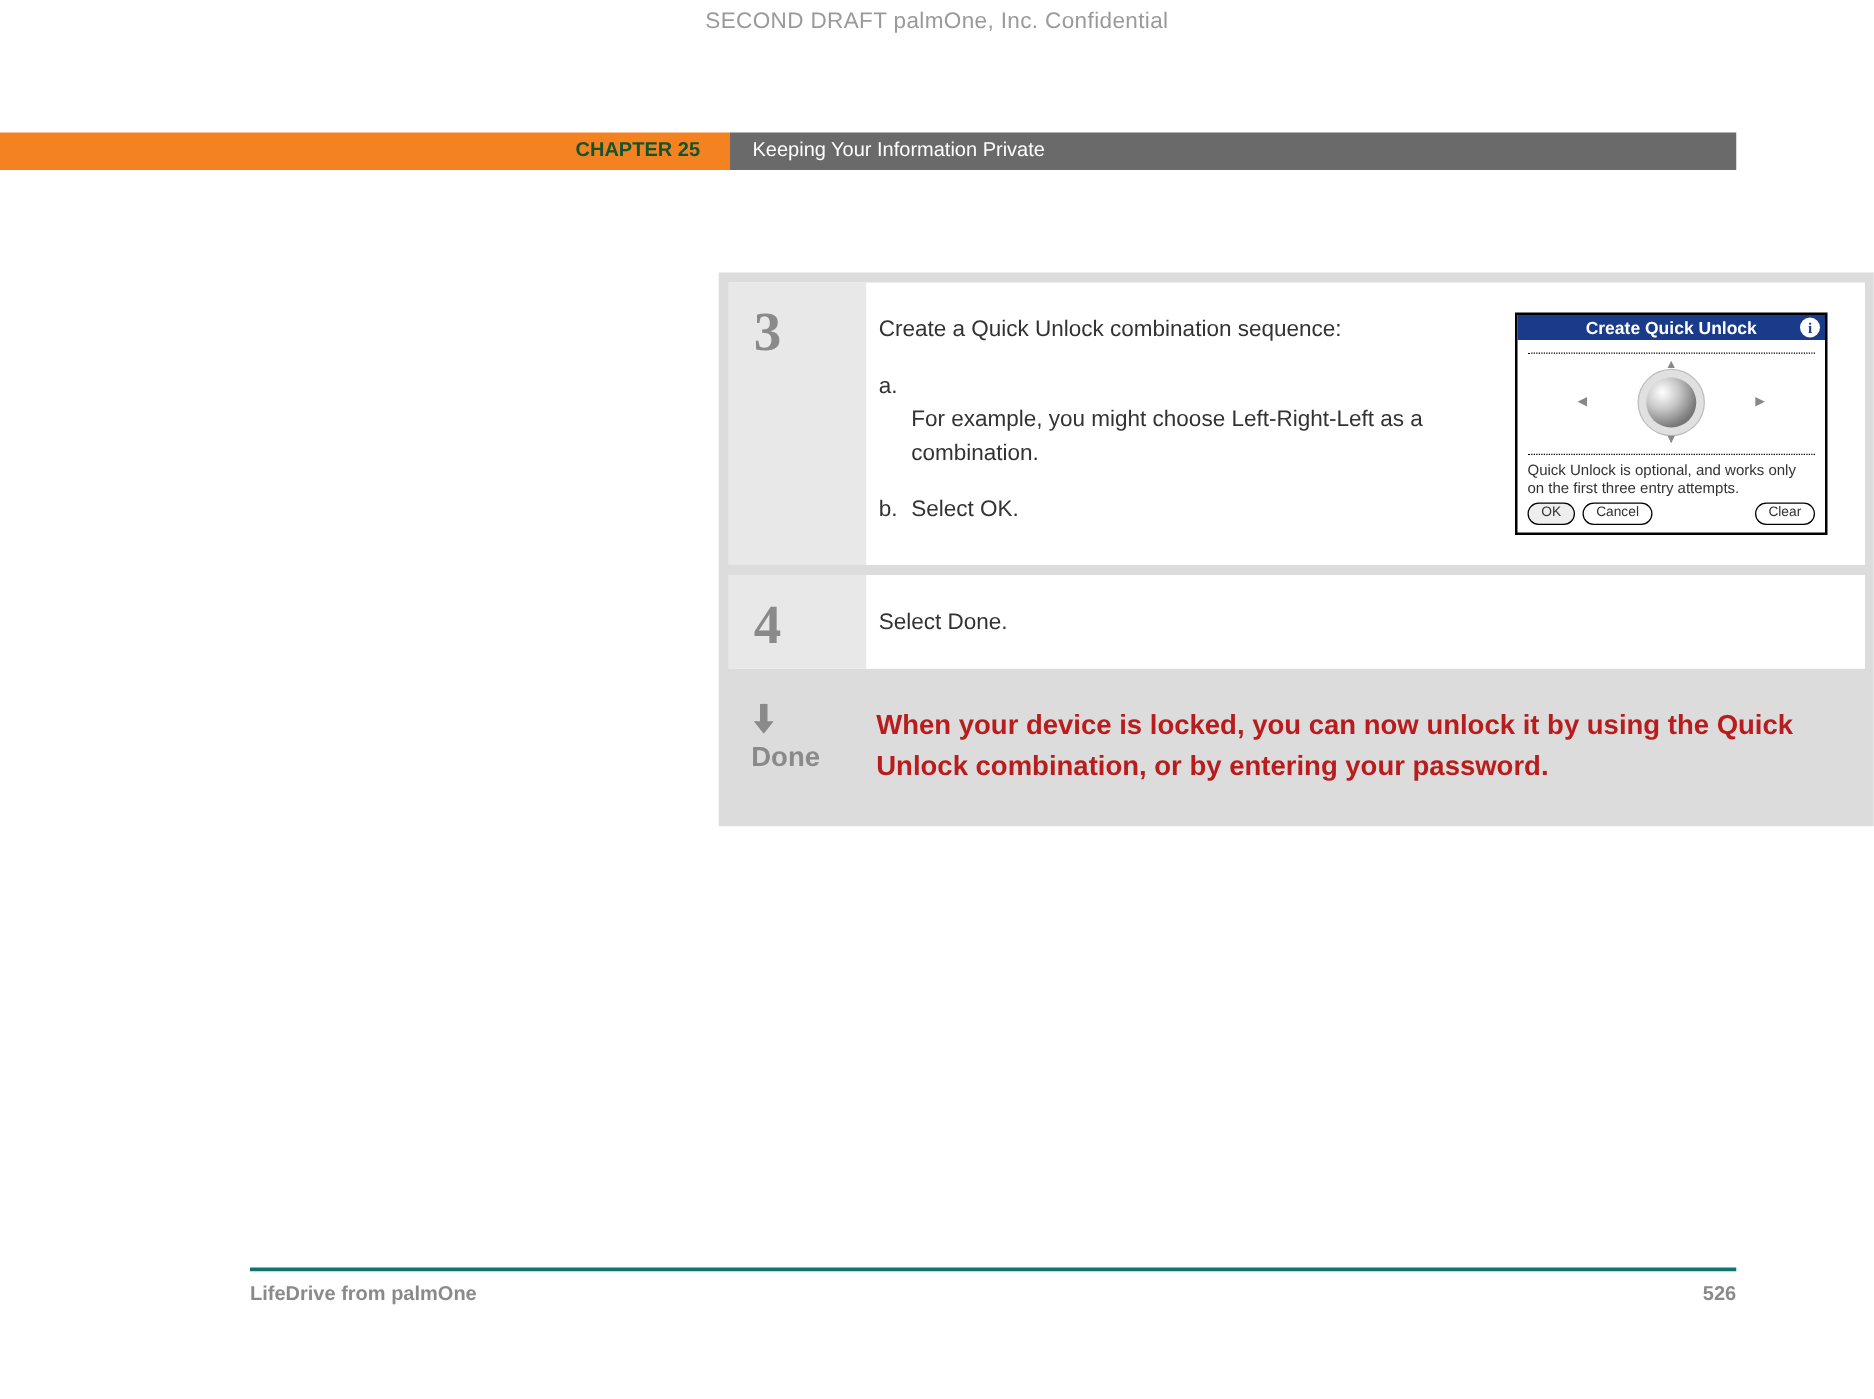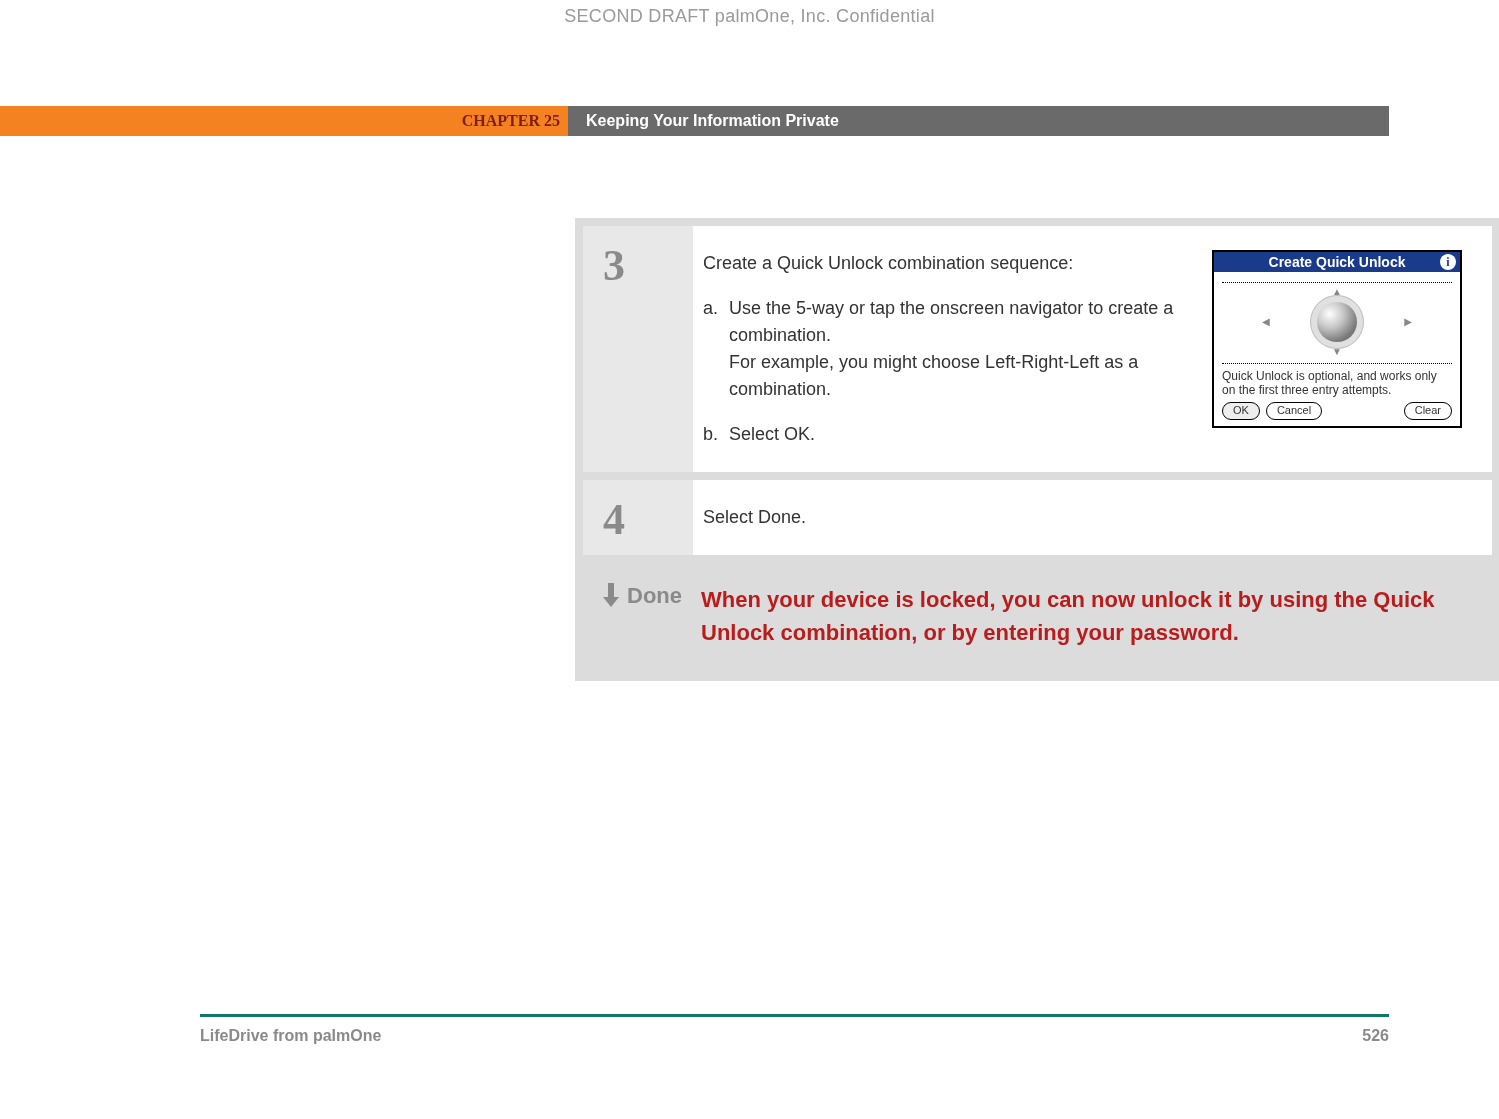--- a/index.html
+++ b/index.html
@@ -1,20 +1,20 @@
 <!DOCTYPE html>
 <html><head>
 <meta charset="utf-8">
 <style>
   html,body{margin:0;padding:0;background:#fff;font-family:Arial,Helvetica,sans-serif;color:#333;}
   .page{width:1499px;height:1119px;position:relative;box-sizing:border-box;padding:0 110px 0 0;}
   .watermark{position:absolute;top:6px;left:0;right:0;text-align:center;color:#9a9a9a;font-size:18px;letter-spacing:.3px;}
   .header{position:absolute;top:106px;left:0;right:110px;display:flex;height:30px;}
-  .chapter{background:#f58220;color:#7f1d1d;font-weight:bold;font-size:16px;display:flex;align-items:center;justify-content:flex-end;padding-right:8px;width:560px;font-family:Liberation Serif, serif;}
-  .section{background:#6a6a6a;color:#fff;font-weight:bold;font-size:16px;display:flex;align-items:center;padding-left:18px;flex:1;}
+  .chapter{background:#f58220;color:#14532d;font-weight:bold;font-size:16px;display:flex;align-items:center;justify-content:flex-end;padding-right:24px;width:560px;}
+  .section{background:#6a6a6a;color:#fff;font-weight:normal;font-size:16px;display:flex;align-items:center;padding-left:18px;flex:1;}
   .content{position:absolute;top:218px;left:575px;width:925px;}
   .panel{background:#dcdcdc;padding:8px 8px 8px 8px;}
   .step-row{display:flex;background:#fff;margin-bottom:8px;}
   .step-row:last-child{margin-bottom:0;}
   .step-num{width:110px;background:#e8e8e8;font-size:44px;font-weight:bold;color:#8a8a8a;font-family:Georgia,"Times New Roman",serif;padding:14px 0 0 20px;box-sizing:border-box;}
   .step-body{flex:1;padding:24px 30px 24px 10px;display:flex;gap:24px;}
   .step-text{flex:1;color:#333;font-size:18px;line-height:1.5;}
   .step-text .intro{margin:0 0 18px 0;}
   .sub{padding-left:26px;position:relative;margin:0 0 18px 0;}
   .sub .m{position:absolute;left:0;top:0;}
@@ -31,21 +31,21 @@
   .dir.down{bottom:0;left:50%;transform:translateX(-50%);} 
   .dir.left{left:40px;top:50%;transform:translateY(-50%);} 
   .dir.right{right:40px;top:50%;transform:translateY(-50%);} 
   .ball{width:40px;height:40px;border-radius:50%;background:radial-gradient(circle at 32% 30%,#fff 0%,#c7c7c7 35%,#7d7d7d 70%,#555 100%);box-shadow:0 0 0 6px #e0e0e0,0 0 0 7px #bdbdbd;}
   .palm-note{font-size:12px;line-height:1.15;margin-top:6px;}
   .palm-btns{display:flex;gap:6px;margin-top:4px;align-items:center;}
   .palm-btn{border:1px solid #000;border-radius:10px;background:#fff;font-size:11px;padding:0 10px;height:16px;line-height:14px;}
   .palm-btn.ok{font-weight:normal;background:#eee;}
   .spacer{flex:1;}
   .done-row{display:flex;padding:20px 30px 24px 18px;}
-  .done-left{width:100px;display:flex;align-items:flex-start;gap:6px;color:#8a8a8a;font-weight:bold;font-size:22px;}
+  .done-left{width:100px;display:flex;align-items:flex-start;gap:6px;color:#8a8a8a;font-weight:bold;font-size:22px;flex-direction:column;}
   .done-arrow{display:inline-block;}
   .done-arrow svg{display:block;}
   .done-text{flex:1;color:#b91c1c;font-weight:bold;font-size:22px;line-height:1.5;}
   .footer{position:absolute;bottom:74px;left:200px;right:110px;border-top:3px solid #0f766e;padding-top:10px;display:flex;justify-content:space-between;color:#8a8a8a;font-weight:bold;font-size:16px;}
 </style>
 </head>
 <body>
 
 <div class="page">
   <div class="watermark">SECOND DRAFT palmOne, Inc.  Confidential</div>
@@ -58,21 +58,21 @@
   <div class="content">
     <div class="panel">
 
       <div class="step-row">
         <div class="step-num">3</div>
         <div class="step-body">
           <div class="step-text">
             <p class="intro">Create a Quick Unlock combination sequence:</p>
             <p class="sub">
               <span class="m">a.</span>
-              <span>Use the 5-way or tap the onscreen navigator to create a combination.</span><br>
+              <br>
               <span>For example, you might choose Left-Right-Left as a combination.</span>
             </p>
             <p class="sub" style="margin-bottom:0;">
               <span class="m">b.</span>
               <span>Select OK.</span>
             </p>
           </div>
           <div class="palm-shot">
             <div class="palm">
               <div class="palm-title">

